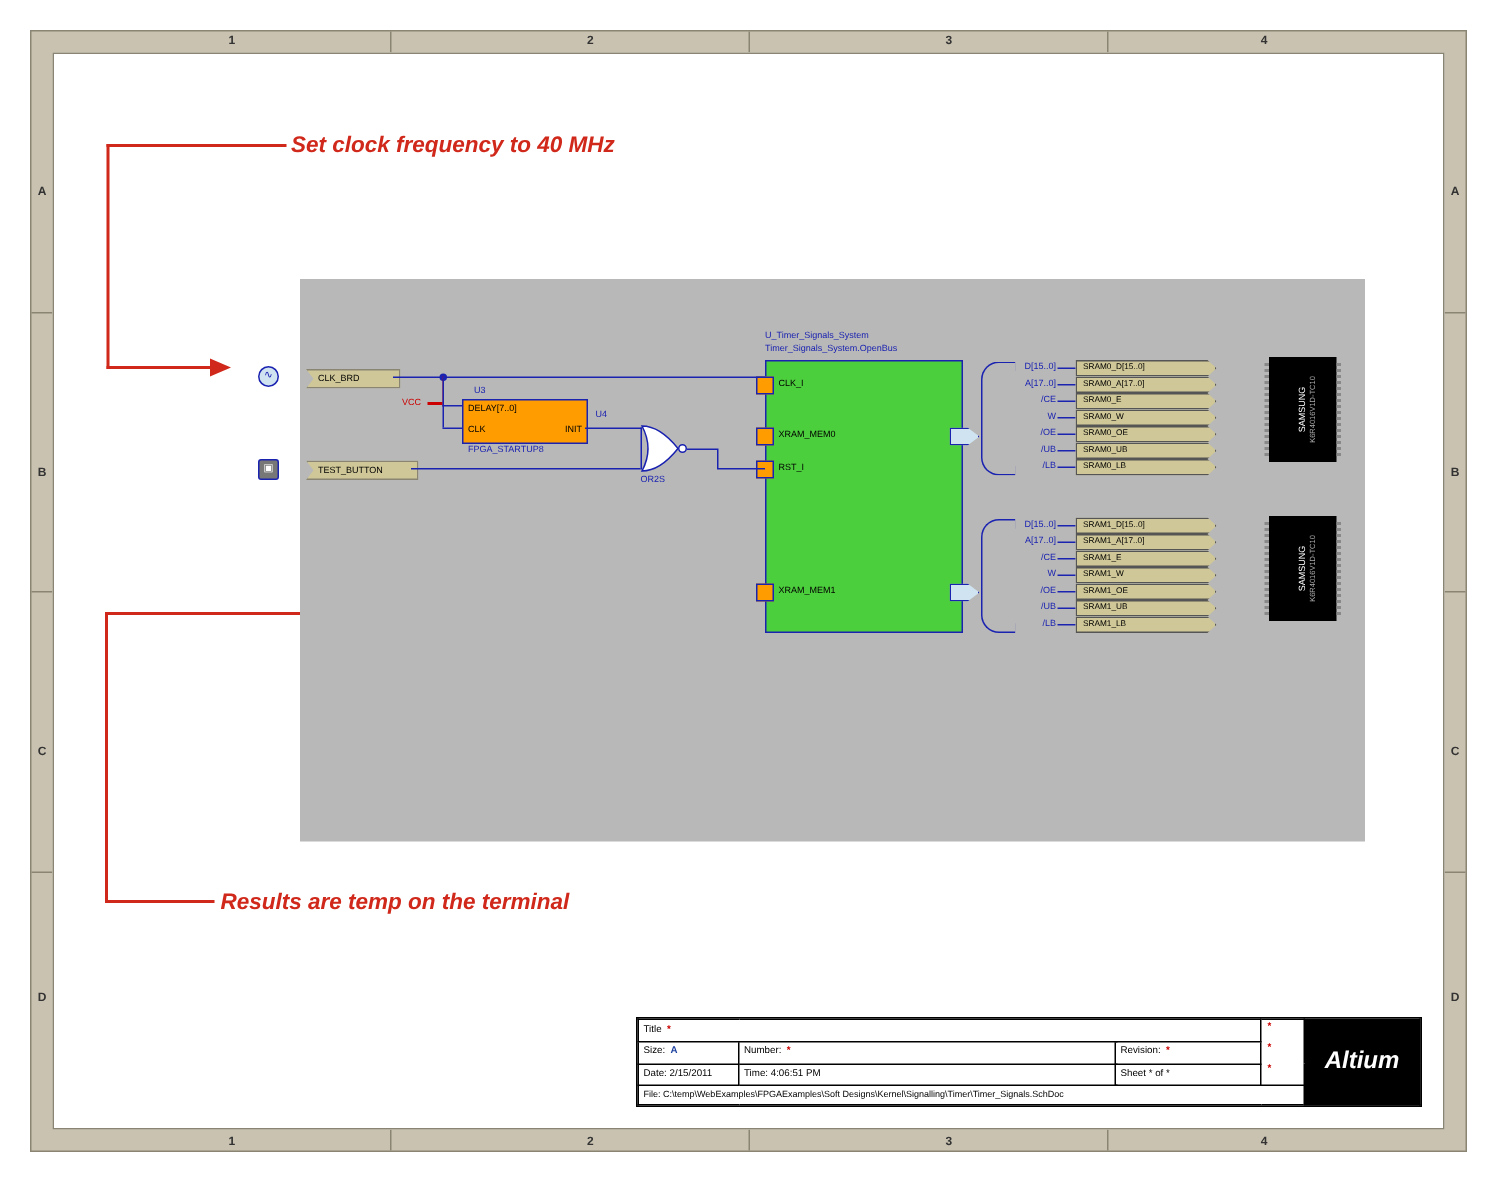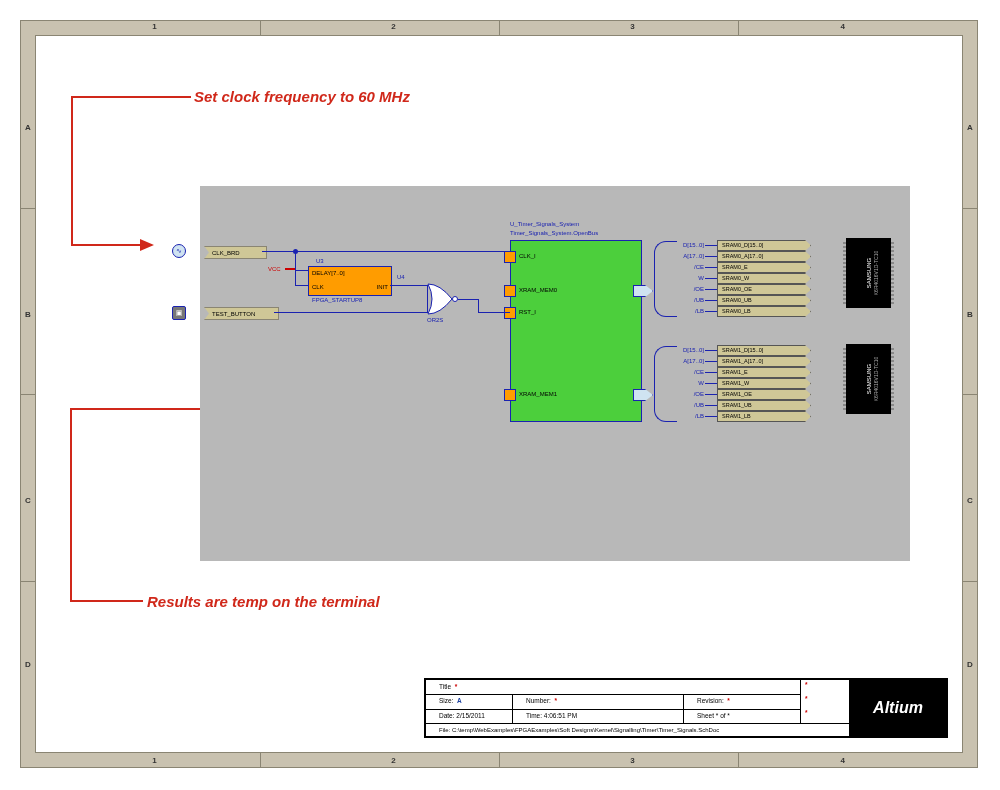--- a/index.html
+++ b/index.html
@@ -55,21 +55,21 @@
   
   .brace{position:absolute;width:22px;border:1px solid var(--wire);border-right:none;border-radius:12px 0 0 12px;}
   
   .sig{position:absolute;height:9px;background:#cfc797;border:1px solid #555;font-size:5.5px;line-height:9px;padding:0 2px 0 4px;white-space:nowrap;color:#000;
        clip-path:polygon(0 0,calc(100% - 6px) 0,100% 50%,calc(100% - 6px) 100%,0 100%);}
   .plabel{position:absolute;text-align:right;font-size:6px;color:var(--blue);white-space:nowrap;}
   .dot{position:absolute;width:5px;height:5px;border-radius:50%;background:var(--wire);}
   
   .titleblock{position:absolute;right:14px;bottom:14px;height:58px;width:522px;border:1px solid #000;background:#fff;font:6.5px/1 Arial;}
   .titleblock table{border-collapse:collapse;width:100%;height:100%;}
-  .titleblock td{border:1px solid #000;padding:1px 13px;vertical-align:middle;white-space:nowrap;}
+  .titleblock td{border:1px solid #000;padding:1px 3px;vertical-align:middle;white-space:nowrap;}
   .star{color:#c00;font-weight:bold;}
   .logo-box{background:#000;color:#fff;text-align:center;font:italic 700 16px/1 Arial;}
   
   .ico{position:absolute;width:12px;height:12px;border:1px solid var(--wire);border-radius:50%;background:#cfe3f1;font:7px/12px Arial;text-align:center;color:var(--wire);}
   .ico.sq{border-radius:2px;background:#777;color:#fff;}
 </style>
 </head>
 <body>
 
 <div class="frame">
@@ -132,21 +132,21 @@
         </tr>
         <tr style="height:12px">
           <td colspan="5" style="font-size:6px"><span>File:</span>&nbsp;<span>C:\temp\WebExamples\FPGAExamples\Soft Designs\Kernel\Signalling\Timer\Timer_Signals.SchDoc</span></td>
         </tr>
       </tbody>
         </table>
     </div>
   </div>
 </div>
 
-<div class="annot" style="left:194px;top:88px">Set clock frequency to 60 MHz</div>
+<div class="annot" style="left:194px;top:88px">Set clock frequency to 40 MHz</div>
 <div class="ann-line" style="left:71px;top:96px;width:2px;height:150px"></div>
 <div class="ann-line" style="left:71px;top:96px;width:120px;height:2px"></div>
 <div class="ann-line" style="left:71px;top:244px;width:70px;height:2px"></div>
 <div class="arrowR" style="left:140px;top:239px"></div>
 
 <div class="annot" style="left:147px;top:593px">Results are temp on the terminal</div>
 <div class="ann-line" style="left:70px;top:408px;width:2px;height:194px"></div>
 <div class="ann-line" style="left:70px;top:600px;width:73px;height:2px"></div>
 <div class="ann-line" style="left:70px;top:408px;width:190px;height:2px"></div>
 <div class="arrowR" style="left:258px;top:403px"></div>

